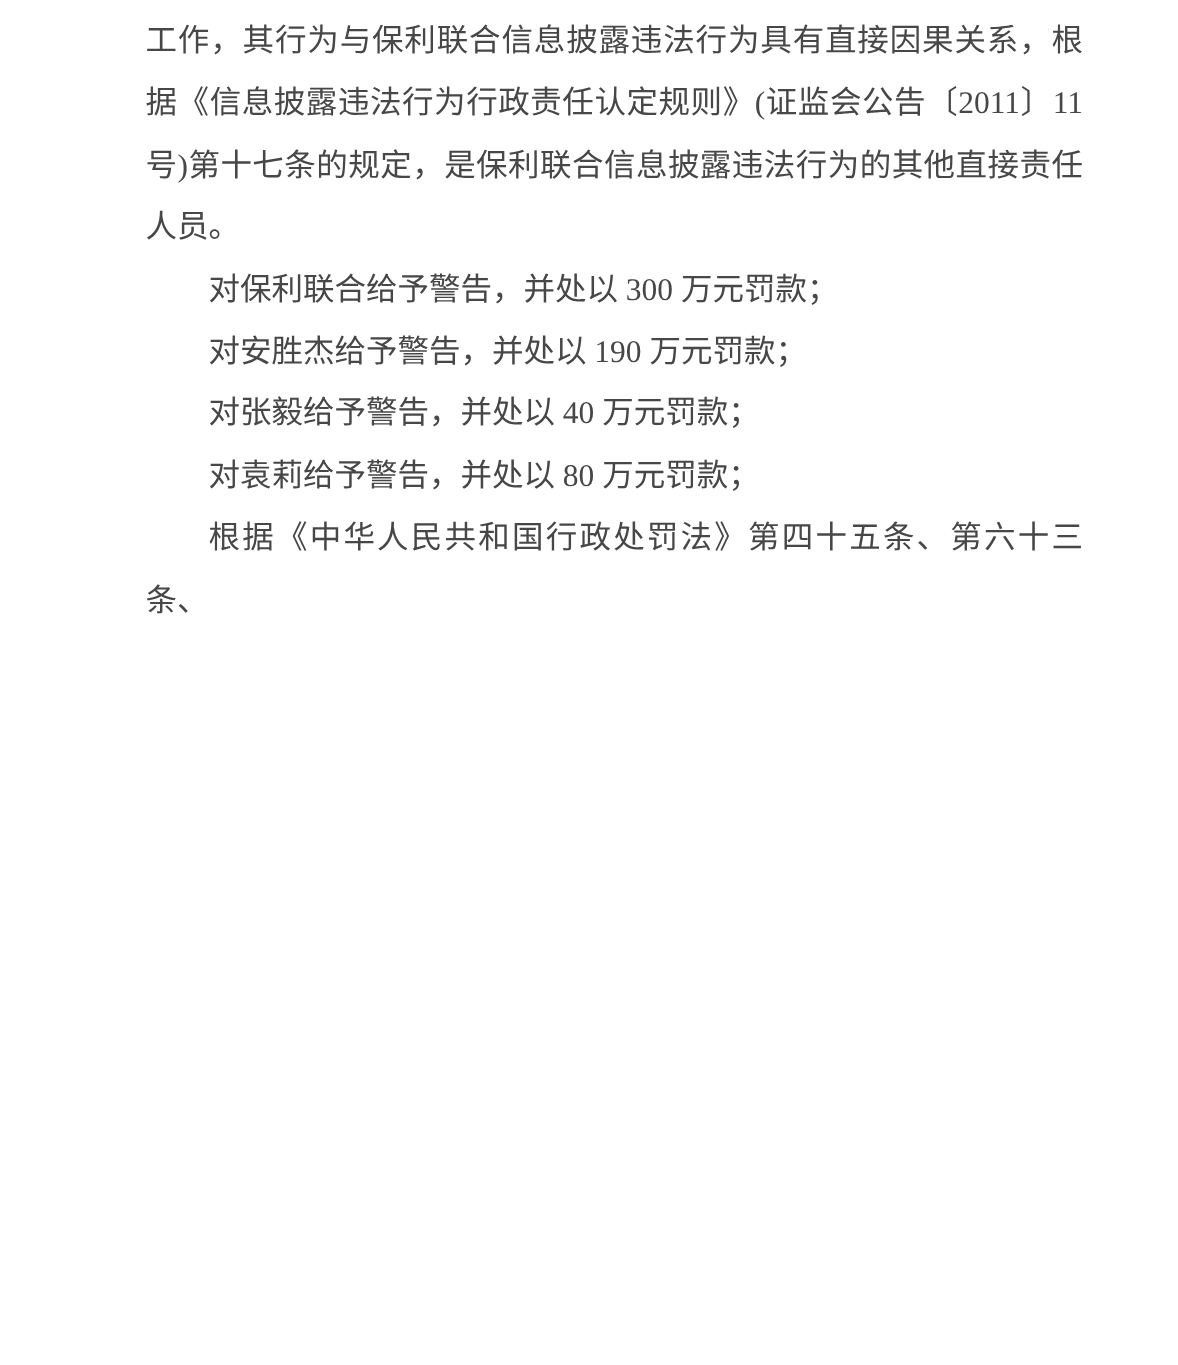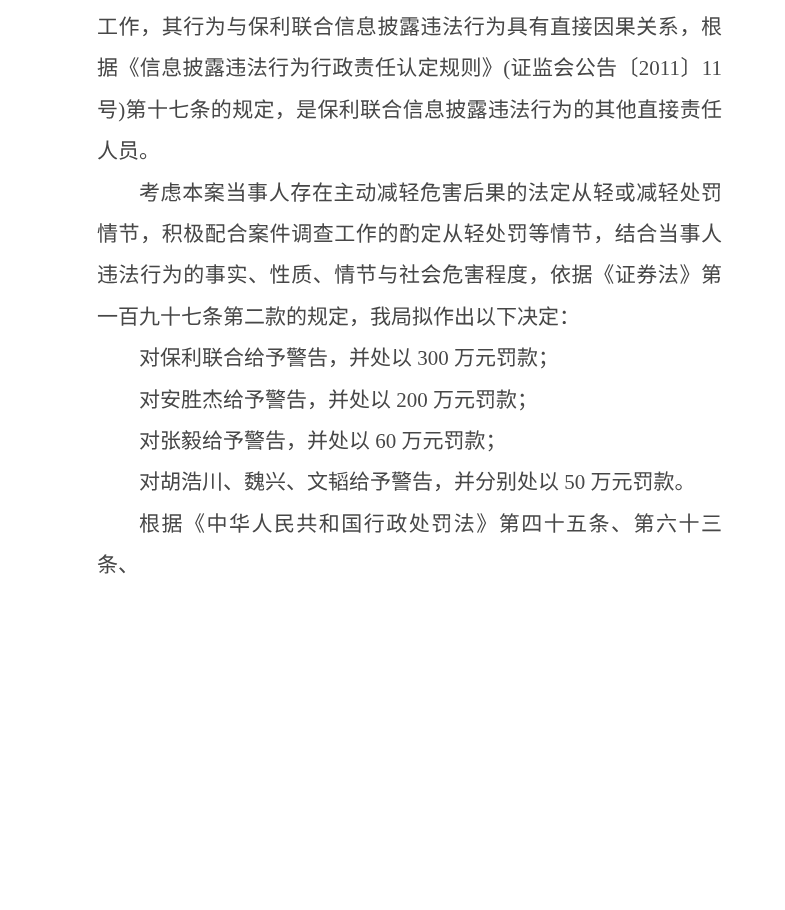--- a/index.html
+++ b/index.html
@@ -37,20 +37,19 @@
     .para.continuation {
       text-indent: 0;
     }
   </style>
 </head>
 <body>
 
 <div class="page">
   <div class="text-block">
     <p class="para continuation">工作，其行为与保利联合信息披露违法行为具有直接因果关系，根据《信息披露违法行为行政责任认定规则》(证监会公告〔2011〕11 号)第十七条的规定，是保利联合信息披露违法行为的其他直接责任人员。</p>
-    <p class="para">考虑本案当事人存在主动减轻危害后果的法定从轻或减轻处罚情节，积极配合案件调查工作的酌定从轻处罚等情节，结合当事人违法行为的事实、性质、情节与社会危害程度，依据《证券法》第一百九十七条第二款的规定，我局拟作出以下决定：</p>
     <p class="para">对保利联合给予警告，并处以 300 万元罚款；</p>
-    <p class="para">对安胜杰给予警告，并处以 200 万元罚款；</p>
-    <p class="para">对张毅给予警告，并处以 60 万元罚款；</p>
-    <p class="para">对胡浩川、魏兴、文韬给予警告，并分别处以 50 万元罚款。</p>
+    <p class="para">对安胜杰给予警告，并处以 190 万元罚款；</p>
+    <p class="para">对张毅给予警告，并处以 40 万元罚款；</p>
+    <p class="para">对袁莉给予警告，并处以 80 万元罚款；</p>
     <p class="para">根据《中华人民共和国行政处罚法》第四十五条、第六十三条、</p>
   </div>
 </div>
 
 </body></html>

